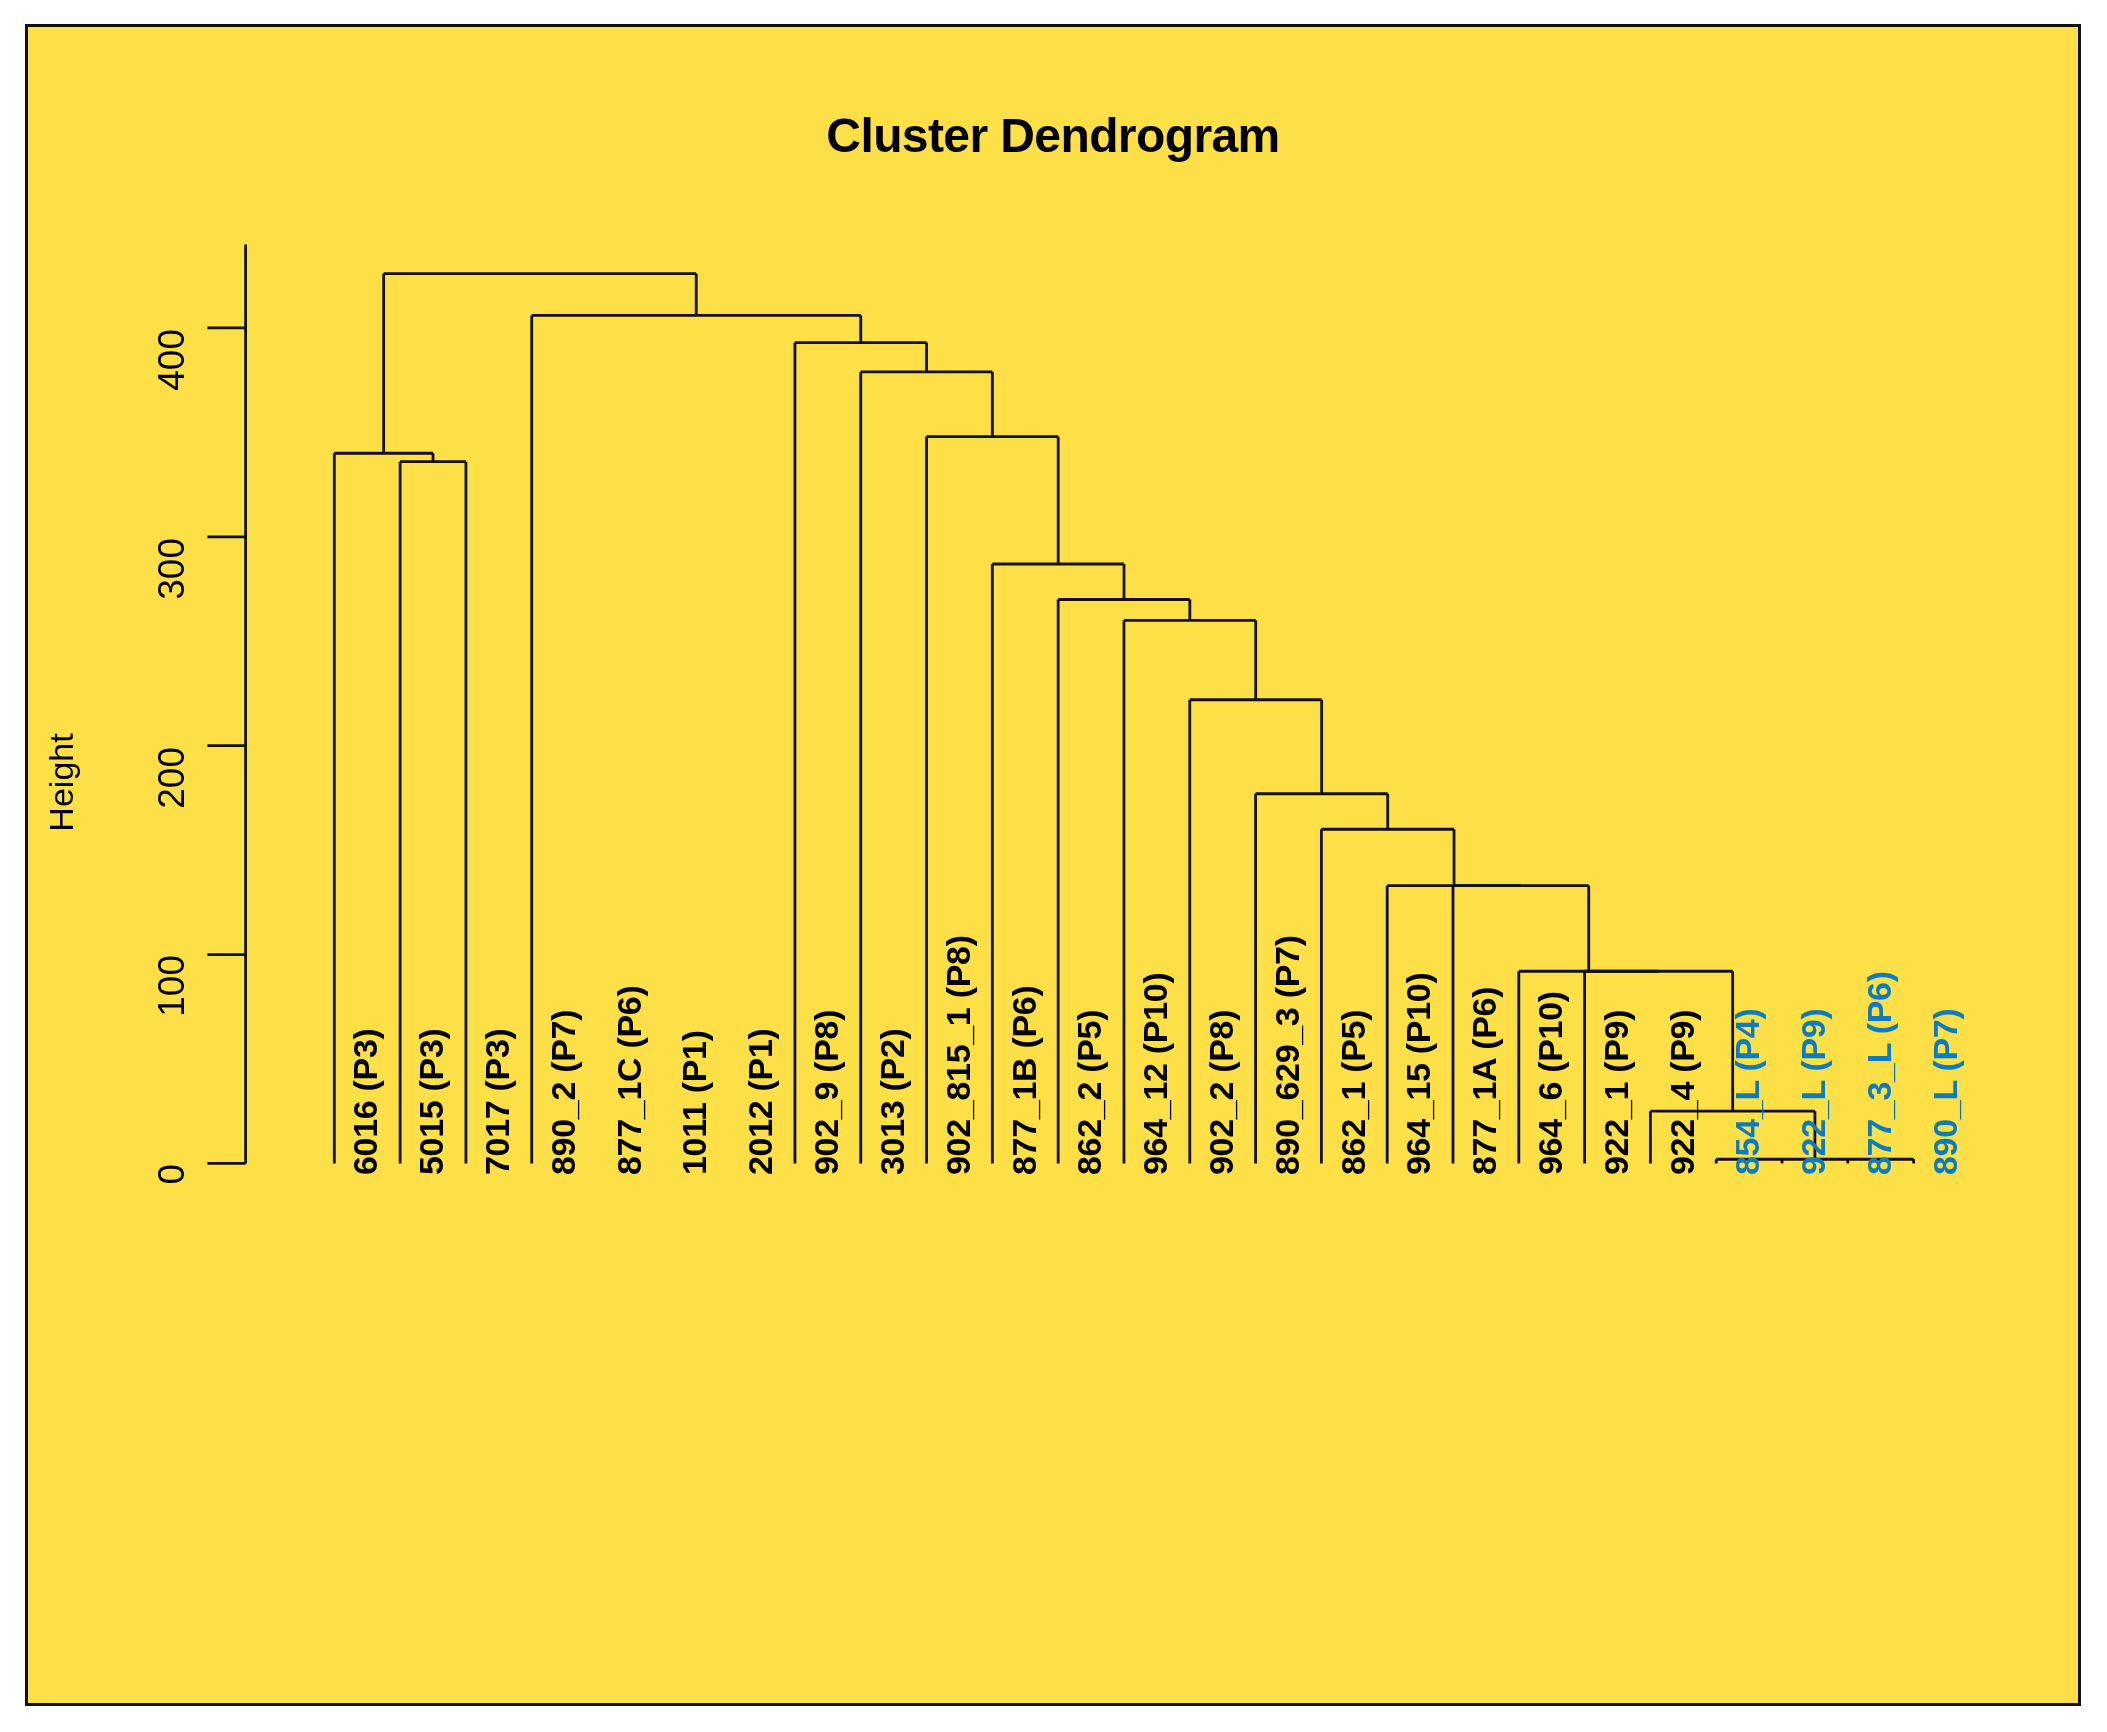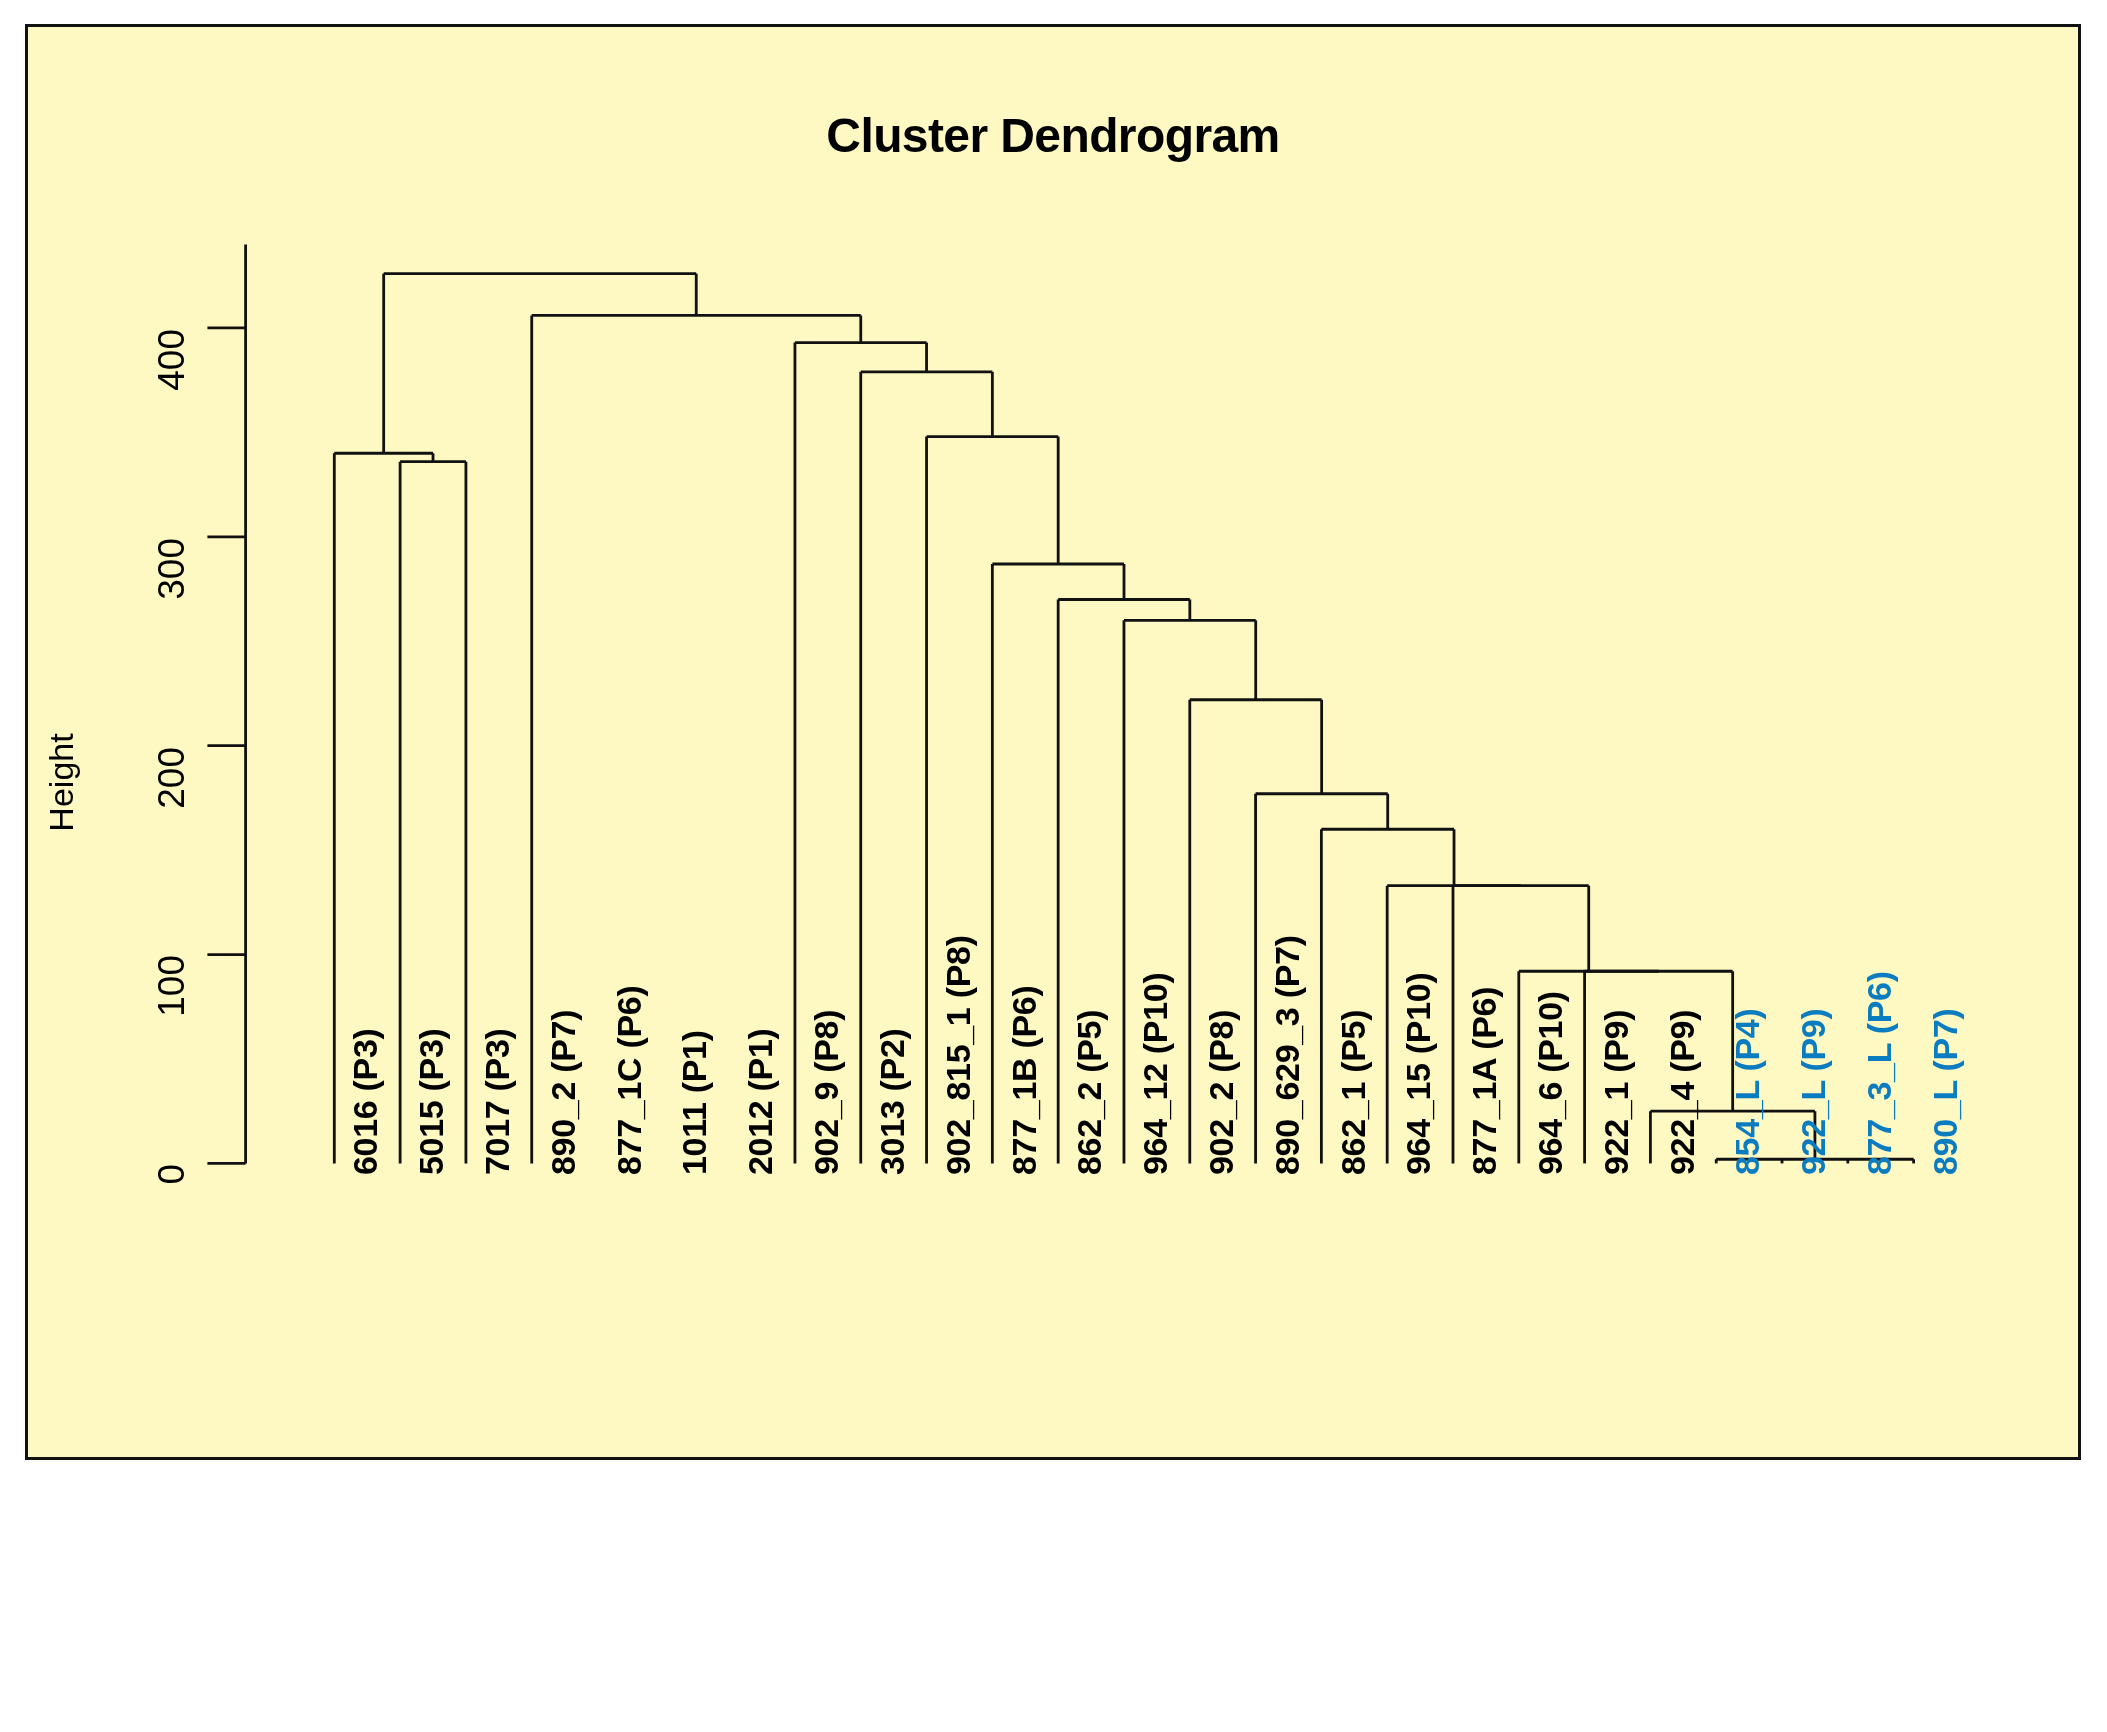--- a/index.html
+++ b/index.html
@@ -1,19 +1,19 @@
 <!DOCTYPE html>
 <html style="font-size:9px"><head>
 <meta charset="utf-8">
 <title>Cluster Dendrogram</title>
 <style>
   html,body{margin:0;padding:0;background:#ffffff;}
   body{width:2108px;height:1733px;font-family:"Liberation Sans",sans-serif;}
-  #frame{position:absolute;left:25px;top:23.6px;width:2056px;height:1436px;
-         border:3.4px solid #111;box-sizing:border-box;background:#fef9c3;}
+  #frame{position:absolute;left:25px;top:23.6px;width:2056px;height:1682px;
+         border:3.4px solid #111;box-sizing:border-box;background:#fde047;}
   #plot{position:absolute;left:0;top:0;width:100%;height:100%;}
   .ttl{position:absolute;left:0;right:0;top:81px;text-align:center;
        font-size:48px;font-weight:bold;color:#000;letter-spacing:-0.6px;}
   .ylab{position:absolute;left:-79px;top:736px;width:225px;text-align:center;
         font-size:34px;color:#000;transform:rotate(-90deg);transform-origin:center center;}
   .tick-lab{position:absolute;font-size:37px;color:#000;white-space:nowrap;
             transform:rotate(-90deg);transform-origin:right center;text-align:right;}
   .leaf-lab{position:absolute;font-size:34px;font-weight:bold;color:#000;white-space:nowrap;
             transform:rotate(-90deg);transform-origin:left top;letter-spacing:-0.3px;}
   .leaf-lab.hl{color:#0c7cc0;}

